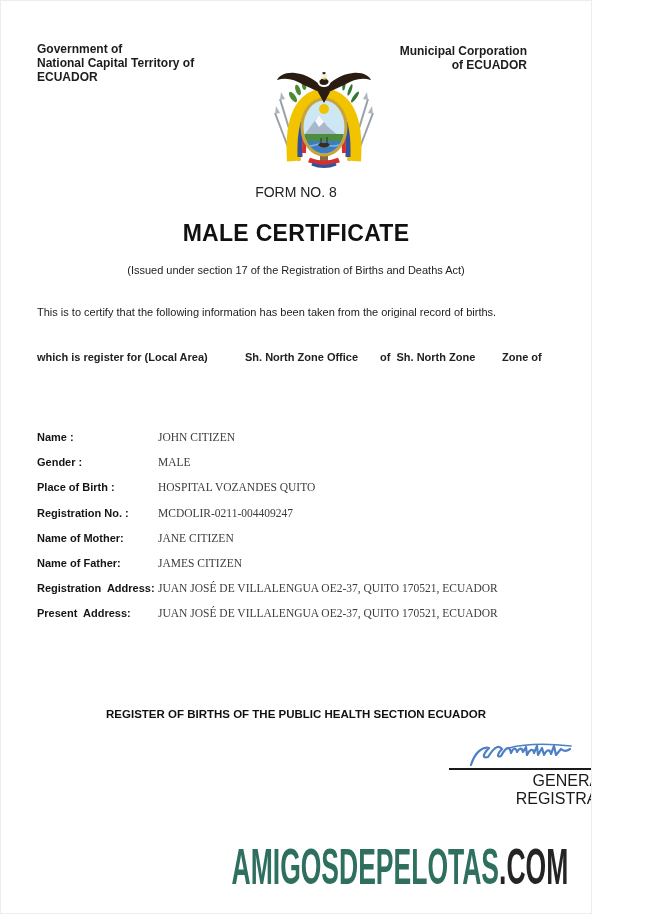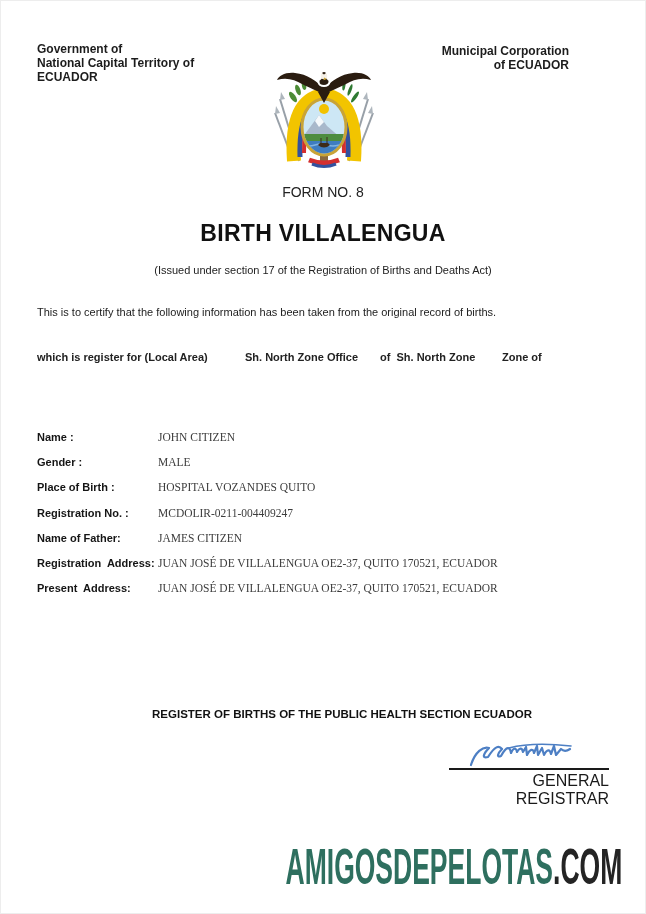--- a/index.html
+++ b/index.html
@@ -1,39 +1,39 @@
 <!DOCTYPE html>
 <html><head>
 <meta charset="utf-8">
 <style>
   html,body{margin:0;padding:0;background:#ffffff;}
   .page{
-    position:relative;width:646px;height:914px;background:#ffffff;
+    position:relative;width:592px;height:914px;background:#ffffff;
     font-family:"Liberation Sans",sans-serif;color:#1f1f1f;
     border:1px solid #ededed;box-sizing:border-box;overflow:hidden;
   }
   .hdr-left{position:absolute;left:36px;top:41px;font-size:12px;font-weight:bold;line-height:14px;color:#1c1c1c;}
-  .hdr-right{position:absolute;right:76px;top:43px;font-size:12px;font-weight:bold;line-height:14px;text-align:right;color:#1c1c1c;}
+  .hdr-right{position:absolute;right:64px;top:43px;font-size:12px;font-weight:bold;line-height:14px;text-align:right;color:#1c1c1c;}
   .emblem{position:absolute;left:266px;top:62px;}
   .form-no{position:absolute;left:0;top:183px;width:100%;text-align:center;font-size:14px;color:#222;}
   .title{position:absolute;left:0;top:219px;width:100%;text-align:center;font-size:23px;font-weight:bold;letter-spacing:.3px;color:#111;}
   .subtitle{position:absolute;left:0;top:263px;width:100%;text-align:center;font-size:11px;color:#222;}
   .certify{position:absolute;left:36px;top:305px;font-size:11px;color:#222;white-space:pre;}
   .regline{position:absolute;left:0;top:350px;width:100%;font-size:11px;color:#222;}
   .regline span{position:absolute;white-space:pre;font-weight:bold;}
   .rl-prefix{left:36px;}
   .rl-office{left:244px;}
   .rl-ofzone{left:379px;}
   .rl-zoneof{left:501px;}
   .municipal{position:absolute;left:36px;top:388px;font-size:12px;letter-spacing:1.2px;color:#222;white-space:pre;}
   .fields{position:absolute;left:36px;top:430px;width:574px;}
   .field-row{position:relative;height:25.2px;}
   .f-label{position:absolute;left:0;top:0;font-size:11px;font-weight:bold;color:#151515;white-space:pre;}
   .f-value{position:absolute;left:121px;top:0;font-family:Liberation Serif, serif;font-size:11.5px;color:#3c3c3c;white-space:pre;}
-  .reg-heading{position:absolute;left:0;top:707px;width:100%;text-align:center;font-size:11.5px;font-weight:bold;color:#111;padding-left:19px;}
+  .reg-heading{position:absolute;left:0;top:707px;width:100%;text-align:center;font-size:11.5px;font-weight:bold;color:#111;}
   .sig-svg{position:absolute;left:448px;top:739px;}
   .sig-line{position:absolute;left:448px;top:767px;width:160px;border-top:2px solid #1a1a1a;}
   .sig-title{position:absolute;left:448px;top:771px;width:160px;text-align:right;font-size:16px;color:#1a1a1a;}
   .watermark{
     position:absolute;right:23px;top:841px;font-size:50px;font-weight:bold;line-height:1;
     white-space:nowrap;transform:scaleX(0.53);transform-origin:100% 50%;
     font-family:"Liberation Sans",sans-serif;
   }
   .wm-main{color:#2e6f5f;}
   .wm-suffix{color:#242424;}
@@ -116,21 +116,21 @@
       </g>
       <path d="M51.5,19 a5.5,4 0 0 0 11,0" stroke="#ffffff" stroke-width="2" fill="none"></path>
       <circle cx="57" cy="13" r="3.2" fill="#f5f0e6"></circle>
       <path d="M55,10 q2,-2 4,0 l-2,1.5 z" fill="#2a1c10"></path>
       <path d="M57,14.5 l3,1.5 l-3.4,1.2 z" fill="#caa53a"></path>
     </svg>
   </div>
 
   <div class="form-no">FORM NO. 8</div>
 
-  <div class="title">BIRTH VILLALENGUA</div>
+  <div class="title">MALE CERTIFICATE</div>
 
   <div class="subtitle">(Issued under section 17 of the Registration of Births and Deaths Act)</div>
 
   <div class="certify">This is to certify that the following information has been taken from the original record of births.</div>
 
   <div class="regline">
     <span class="rl-prefix">which is register for (Local Area)</span>
     <span class="rl-office">Sh. North Zone Office</span>
     <span class="rl-ofzone">of  Sh. North Zone</span>
     <span class="rl-zoneof">Zone of</span>
@@ -146,20 +146,24 @@
       <span class="f-label">Gender :</span>
       <span class="f-value">MALE</span>
     </div>
     <div class="field-row">
       <span class="f-label">Place of Birth :</span>
       <span class="f-value">HOSPITAL VOZANDES QUITO</span>
     </div>
     <div class="field-row">
       <span class="f-label">Registration No. :</span>
       <span class="f-value">MCDOLIR-0211-004409247</span>
+    </div>
+    <div class="field-row">
+      <span class="f-label">Name of Mother:</span>
+      <span class="f-value">JANE CITIZEN</span>
     </div>
     <div class="field-row">
       <span class="f-label">Name of Father:</span>
       <span class="f-value">JAMES CITIZEN</span>
     </div>
     <div class="field-row">
       <span class="f-label">Registration  Address:</span>
       <span class="f-value">JUAN JOSÉ DE VILLALENGUA OE2-37, QUITO 170521, ECUADOR</span>
     </div>
     <div class="field-row">

